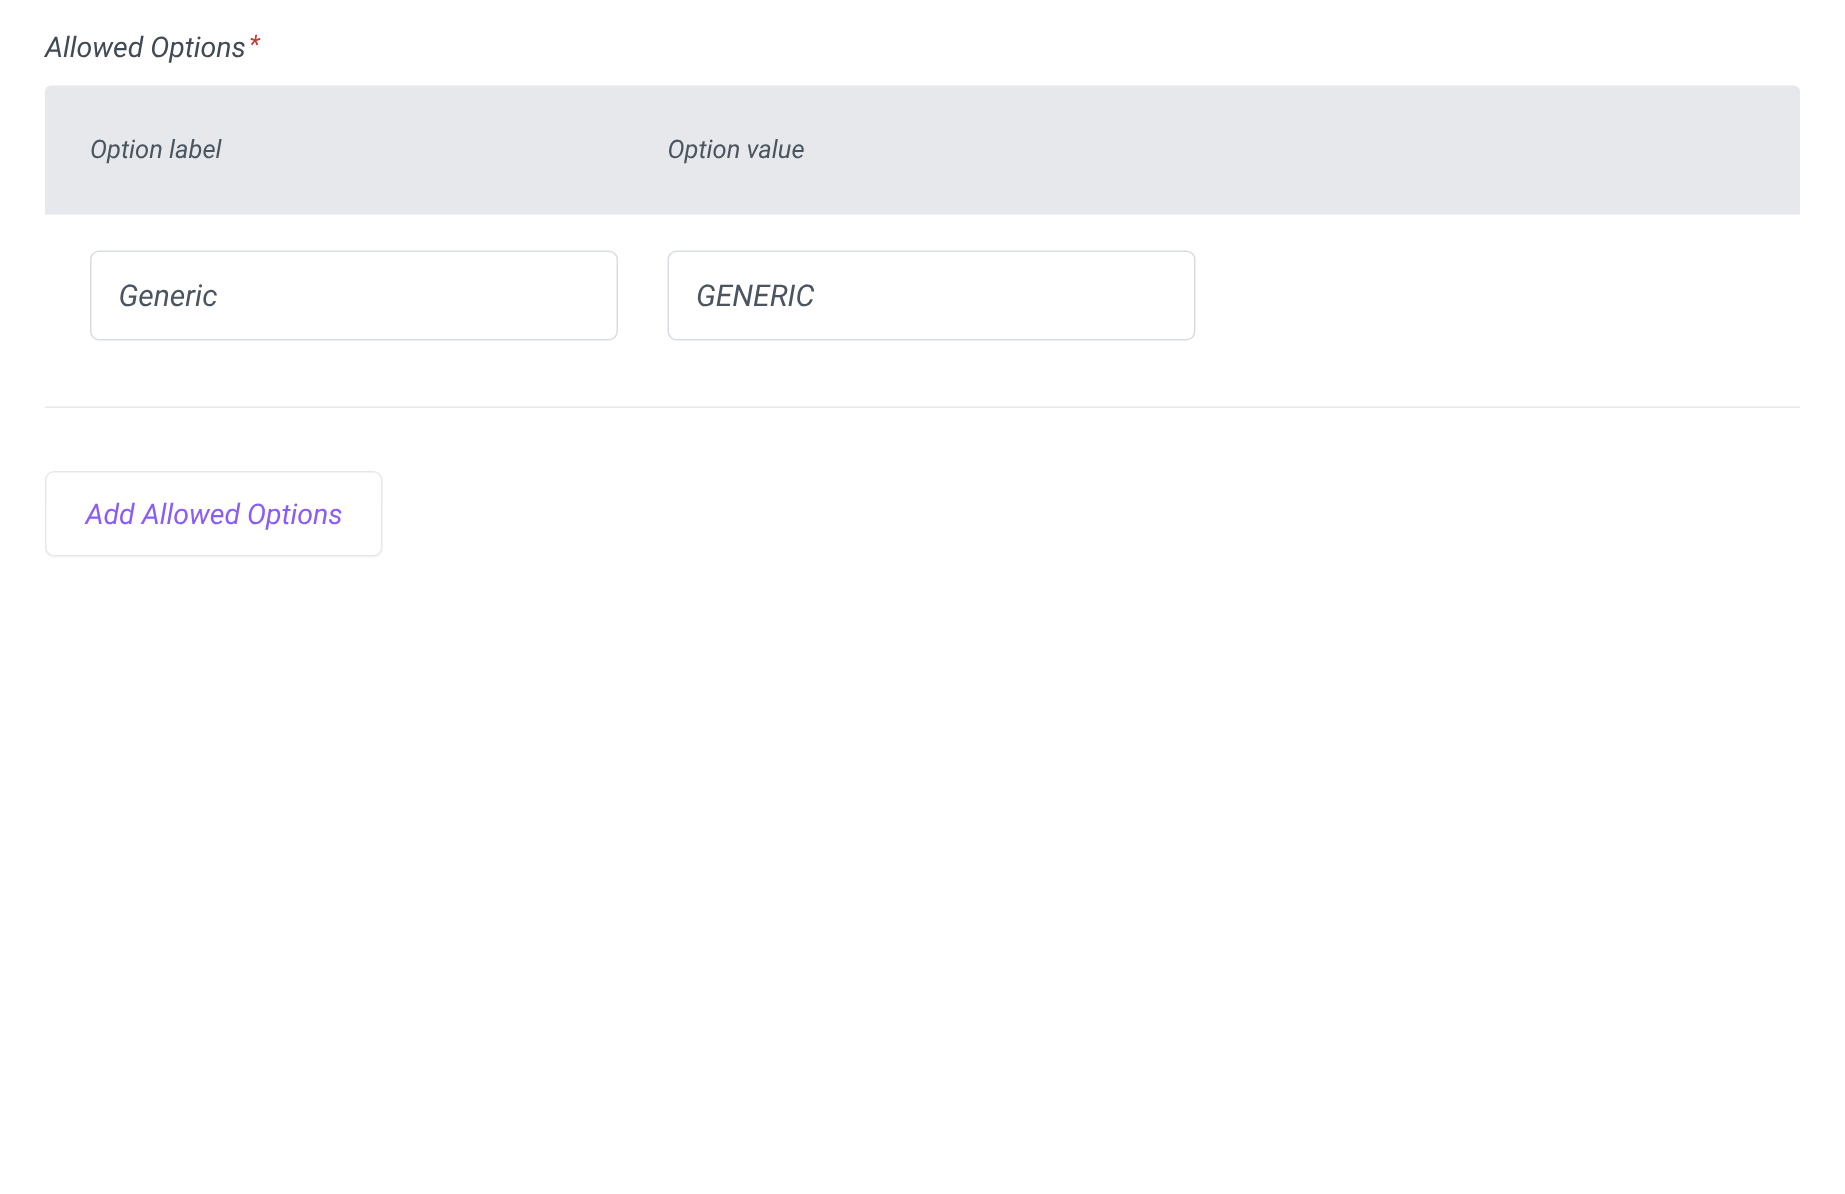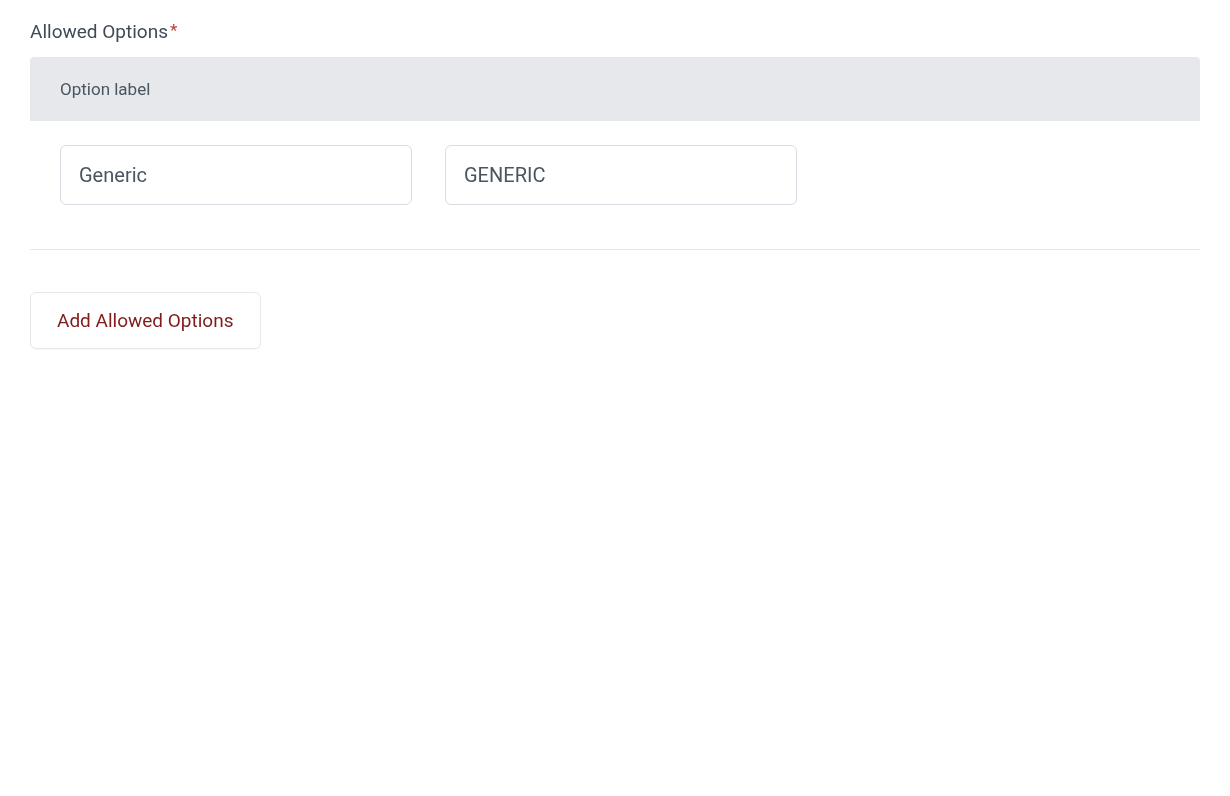--- a/index.html
+++ b/index.html
@@ -1,18 +1,19 @@
 <!DOCTYPE html>
 <html><head>
   <meta charset="utf-8">
   <style>
     * {
       box-sizing: border-box;
       margin: 0;
       padding: 0;
+      font-style: italic;
     }
     body {
       font-family: -apple-system, BlinkMacSystemFont, "Segoe UI", Roboto, Helvetica, Arial, sans-serif;
       background: #ffffff;
       padding: 20px 30px;
       color: #414b56;
     }
     .section-title {
       font-size: 19px;
       font-weight: 400;
@@ -25,21 +26,21 @@
       margin-left: 2px;
       vertical-align: top;
     }
     .table-wrapper {
       width: 100%;
     }
     .table-header {
       display: flex;
       background: #e6e8eb;
       border-radius: 4px 4px 0 0;
-      padding: 22px 30px;
+      padding: 33px 30px;
     }
     .col-label, .col-value {
       font-size: 17px;
       font-weight: 400;
       color: #4b5560;
     }
     .col-label {
       width: 385px;
       flex-shrink: 0;
     }
@@ -78,36 +79,37 @@
     }
     .add-button-wrap {
       padding-top: 42px;
     }
     .add-button {
       background: #ffffff;
       border: 1px solid #e6e8eb;
       border-radius: 6px;
       padding: 16px 26px;
       font-size: 19px;
-      color: #7f1d1d;
+      color: #8b5cf6;
       font-family: inherit;
       cursor: pointer;
       box-shadow: 0 1px 1px rgba(0,0,0,0.03);
     }
   </style>
 </head>
 <body>
 
 <div class="section-title">
   <span>Allowed Options</span><span class="required-asterisk">*</span>
 </div>
 
 <div class="table-wrapper">
   <div class="table-header">
     <div class="col-label">Option label</div>
+    <div class="col-value">Option value</div>
   </div>
 
   <div class="table-body">
 
     <div class="option-row">
       <div class="input-wrap-label">
         <input type="text" class="text-input" value="Generic" style="">
       </div>
       <div class="input-wrap-value">
         <input type="text" class="text-input" value="GENERIC" style="">

